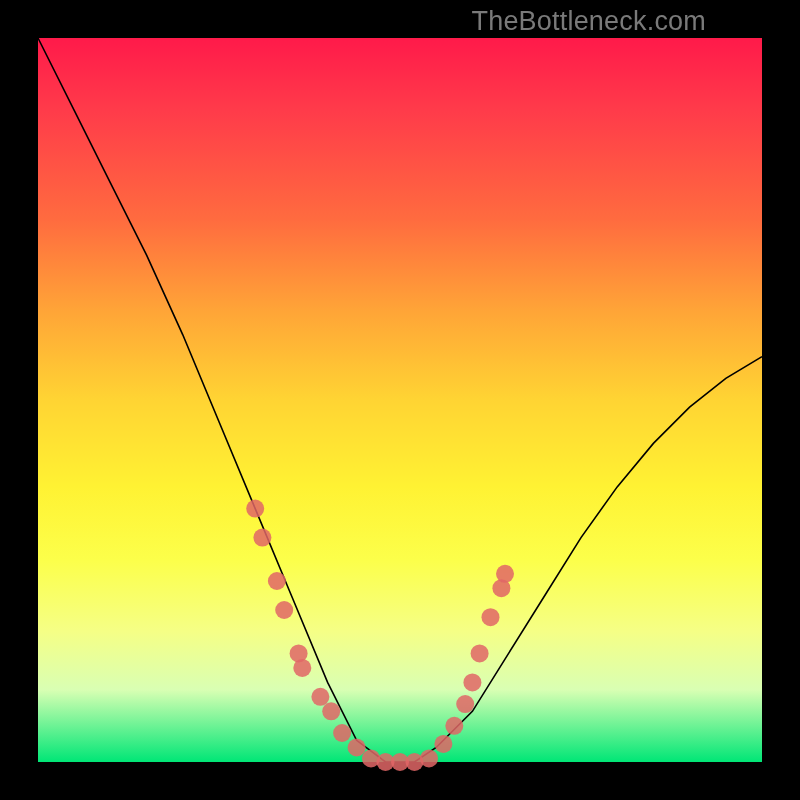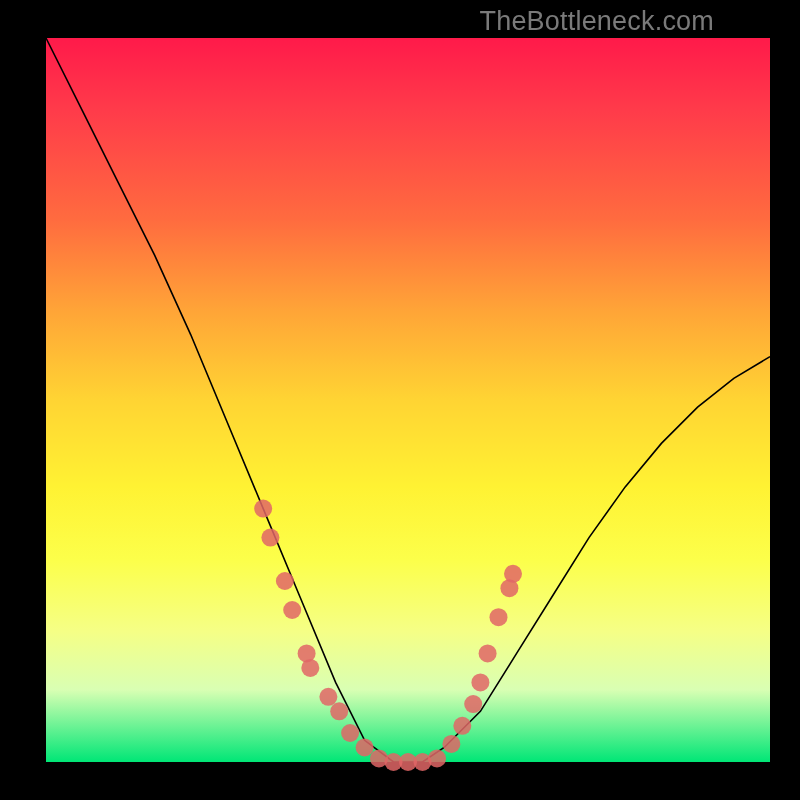--- a/index.html
+++ b/index.html
@@ -1,16 +1,16 @@
 <!DOCTYPE html>
 <html><head>
 <meta charset="utf-8">
 <style>
   html,body{margin:0;padding:0;width:800px;height:800px;background:#000;overflow:hidden;}
-  .frame{position:absolute;left:8px;top:0;width:712px;height:800px;background:#000;}
+  .frame{position:absolute;left:0;top:0;width:712px;height:800px;background:#000;}
   .plot{position:absolute;left:38px;top:38px;width:724px;height:724px;
         background:linear-gradient(to bottom,
           #ff1a4a 0%,
           #ff3b4a 10%,
           #ff6b3f 25%,
           #ffa637 38%,
           #ffd433 50%,
           #fff233 62%,
           #fcff4a 72%,
           #f5ff86 82%,

